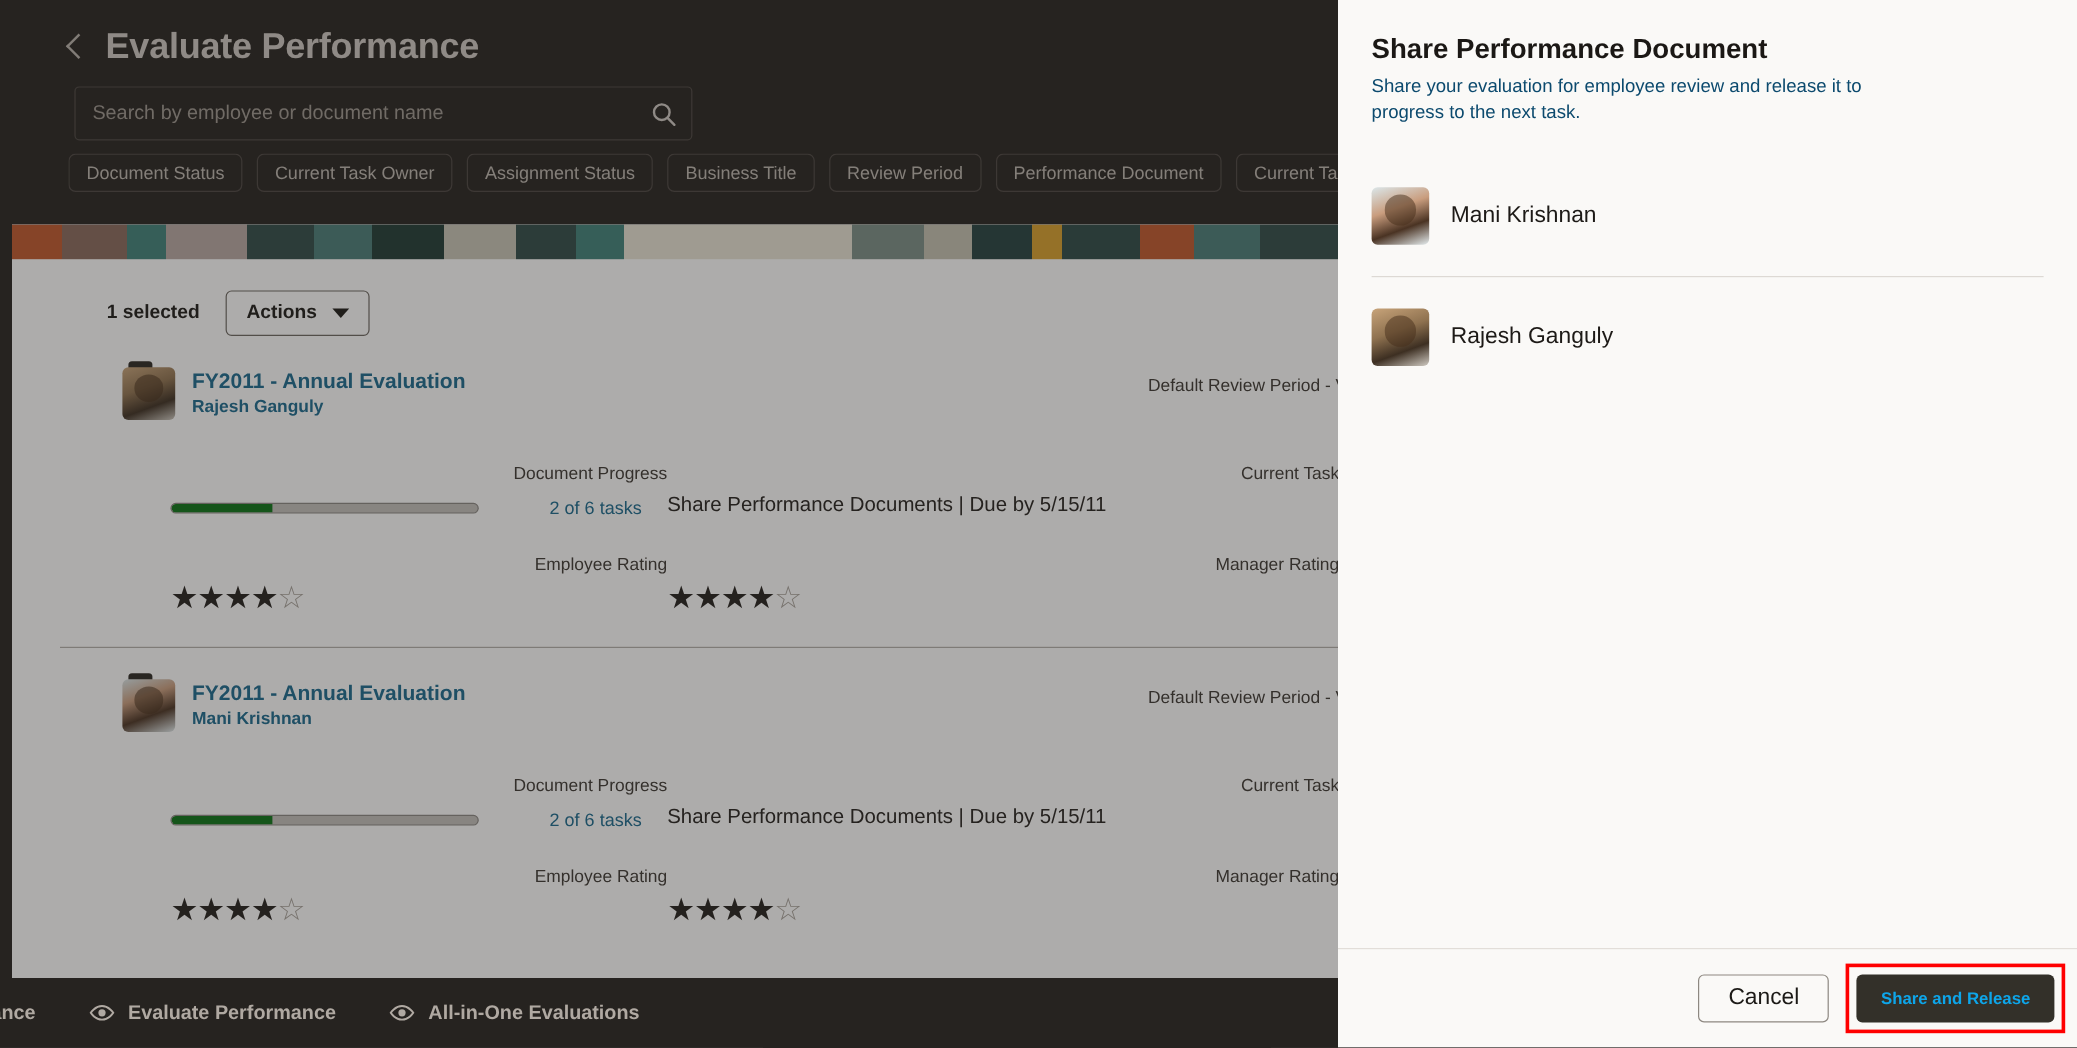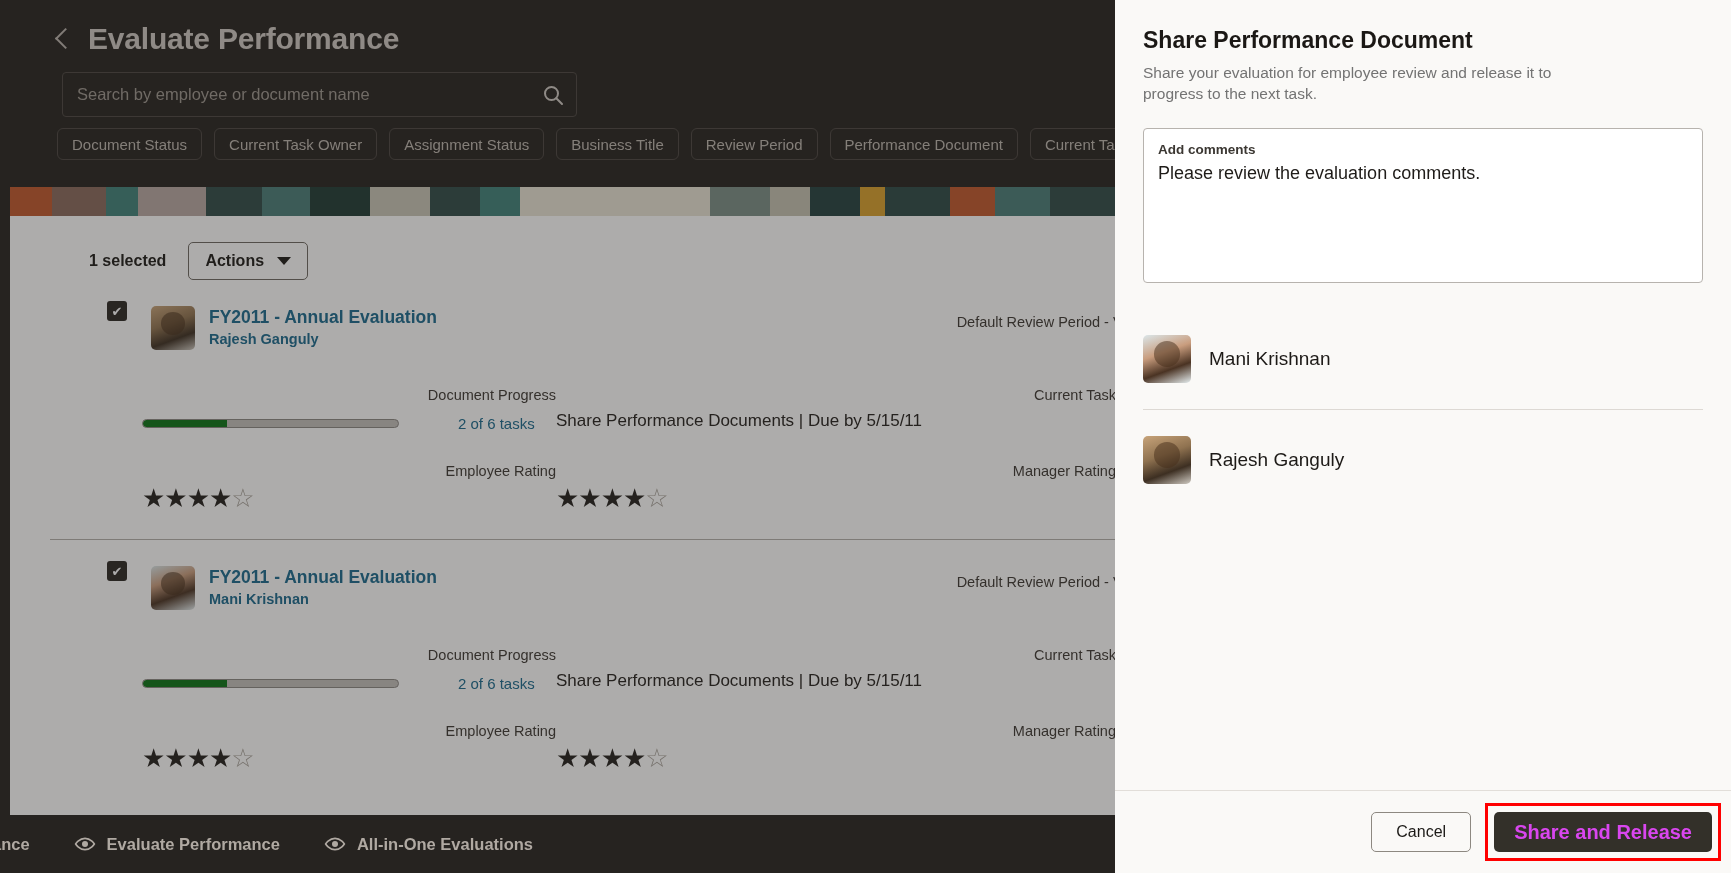--- a/index.html
+++ b/index.html
@@ -101,21 +101,21 @@
   .actions-btn {
     height: 38px; padding: 0 16px;
     border: 1px solid #6d6862; border-radius: 5px; background: transparent;
     display: flex; align-items: center; gap: 13px;
     font-size: 16px; font-weight: bold; color: #1c1a17;
     font-family: "Liberation Sans", sans-serif; cursor: pointer;
   }
   .caret { width: 0; height: 0; border-left: 7px solid transparent; border-right: 7px solid transparent; border-top: 8px solid #1c1a17; }
 
   .doc-row { position: relative; padding: 26px 0 0 0; }
-  .row-head { display: flex; align-items: flex-start; gap: 0; padding-left: 107px; position: relative; }
+  .row-head { display: flex; align-items: flex-start; gap: 0; padding-left: 58px; position: relative; }
   .chk {
     position: absolute; left: 97px; top: 21px;
     width: 20px; height: 20px; border-radius: 3px;
     background: #2b2723; display: flex; align-items: center; justify-content: center;
     cursor: pointer;
   }
   .chk:after { content: "✔"; color: #fff; font-size: 13px; line-height: 1; }
   .avatar {
     width: 44px; height: 44px; border-radius: 5px; margin-left: 34px; flex: none;
     background: #6d5c48; overflow: hidden; position: relative;
@@ -176,21 +176,21 @@
   .nav-item.clipped { padding-left: 0; margin-left: -8px; }
   .eye-icon { width: 22px; height: 22px; flex: none; }
 
   
   .panel {
     position: absolute; right: 0; top: 0; width: 616px; height: 873px;
     background: #faf9f7; display: flex; flex-direction: column;
   }
   .panel-head { padding: 24px 28px 0 28px; }
   .panel-title { font-size: 23px; font-weight: bold; color: #1b1815; line-height: 32px; }
-  .panel-sub { font-size: 15.5px; color: #737373; line-height: 21px; margin-top: 6px; width: 470px; }
+  .panel-sub { font-size: 15.5px; color: #0c4a6e; line-height: 21px; margin-top: 6px; width: 470px; }
 
   .comment-box {
     margin: 24px 28px 0 28px; height: 155px;
     border: 1px solid #b7b3ae; border-radius: 4px;
     background: #fff; padding: 12px 14px 10px 14px;
   }
   .comment-label { font-size: 13.5px; font-weight: bold; color: #3b3732; line-height: 18px; }
   .comment-text {
     font-size: 18px; color: #1f1c19; line-height: 24px; margin-top: 2px;
     border: none; outline: none; width: 100%; resize: none; height: 100px;
@@ -213,30 +213,30 @@
   .p-sep { height: 1px; background: #ddd9d4; margin: 0 28px; }
 
   .panel-spacer { flex: 1; }
   .panel-foot {
     border-top: 1px solid #e2ded9;
     height: 83px; display: flex; align-items: center; justify-content: flex-end;
     gap: 0; padding-right: 10px;
   }
   .btn-cancel {
     height: 40px; padding: 0 24px; border: 1px solid #8d8881; border-radius: 5px;
-    background: #faf9f7; font-size: 16px; color: #1c1a17; cursor: pointer;
+    background: #faf9f7; font-size: 19px; color: #1c1a17; cursor: pointer;
     font-family: "Liberation Sans", sans-serif;
   }
   .primary-wrap {
     margin-left: 14px; border: 3px solid #ff0000; padding: 6px;
     display: flex; align-items: center; justify-content: center;
   }
   .btn-primary {
     height: 40px; padding: 0 20px; border: none; border-radius: 5px;
-    background: #333029; color: #d946ef; font-size: 20px; font-weight: bold;
+    background: #333029; color: #0ea5e9; font-size: 14px; font-weight: bold;
     cursor: pointer; font-family: "Liberation Sans", sans-serif;
   }
 </style>
 </head>
 <body>
 
 <div id="root">
 
   <div class="app-bg"></div>
 
@@ -389,24 +389,20 @@
       <span>All-in-One Evaluations</span>
     </div>
   </div>
 
   <div class="panel">
     <div class="panel-head">
       <div class="panel-title">Share Performance Document</div>
       <div class="panel-sub">Share your evaluation for employee review and release it to progress to the next task.</div>
     </div>
 
-    <div class="comment-box">
-      <div class="comment-label">Add comments</div>
-      <textarea class="comment-text" style="">Please review the evaluation comments.</textarea>
-    </div>
 
     <div class="people">
       <div class="person">
         <div class="p-avatar pa1"></div>
         <div class="p-name">Mani Krishnan</div>
       </div>
       <div class="p-sep"></div>
       <div class="person">
         <div class="p-avatar pa2"></div>
         <div class="p-name">Rajesh Ganguly</div>

